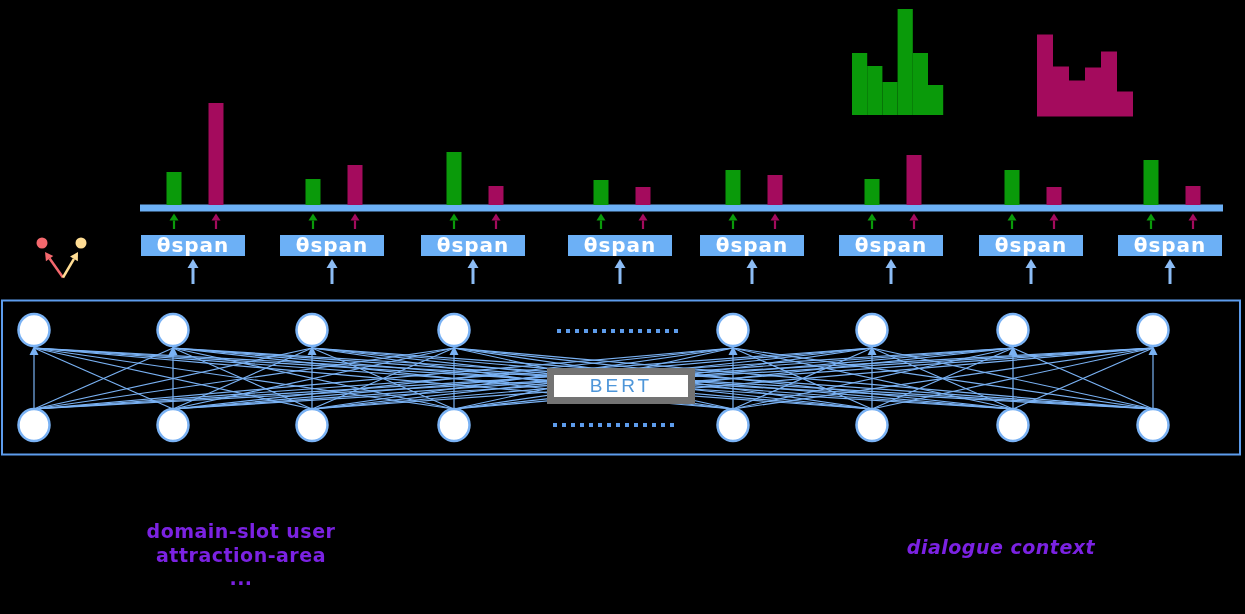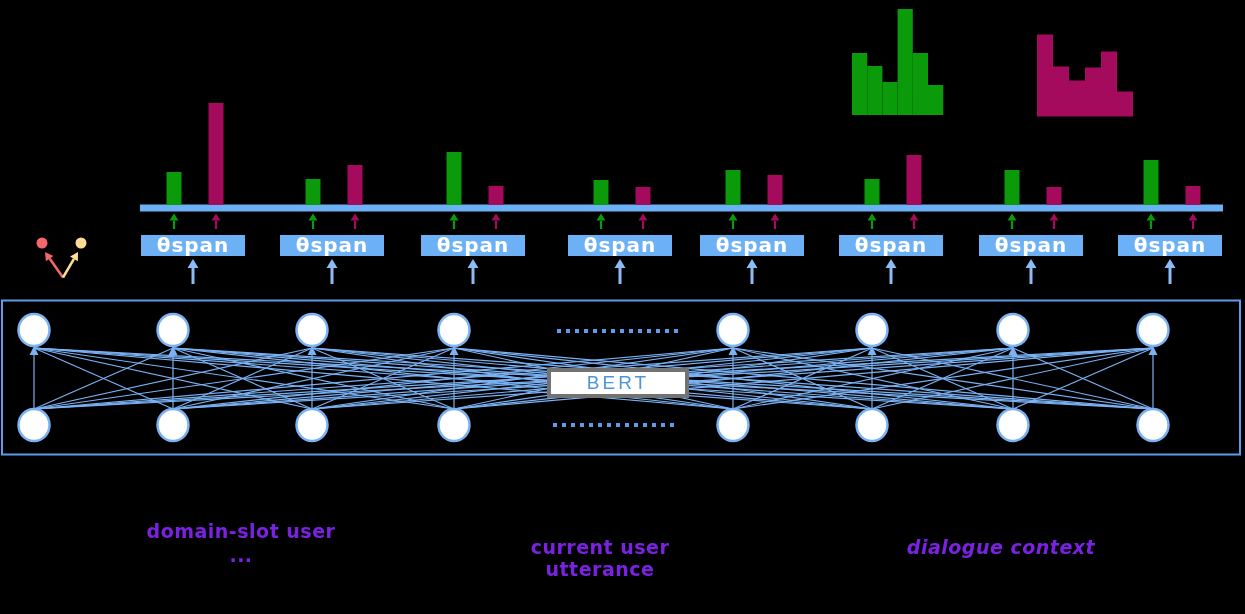--- a/index.html
+++ b/index.html
@@ -2,21 +2,21 @@
 <html><head>
 <meta charset="utf-8">
 <style>
   html,body{margin:0;padding:0;background:#000;}
   .stage{position:relative;width:1245px;height:614px;background:#000;overflow:hidden;
          font-family:"DejaVu Sans",sans-serif;padding-left:17px;}
   #diagram-svg{position:absolute;left:0;top:0;}
   .span-box{position:absolute;width:104px;height:21px;line-height:21px;text-align:center;
             background:#6CB0F6;color:#fff;font-size:20px;font-weight:bold;letter-spacing:1px;}
   .bert-box{position:absolute;left:547px;top:368px;width:134px;height:22px;line-height:22px;
-            background:#fff;border:4px solid #737373;text-align:center;color:#4E96D9;
+            background:#fff;border:7px solid #737373;text-align:center;color:#4E96D9;
             font-size:19px;letter-spacing:3px;font-family:"Liberation Sans",sans-serif;}
   .caption{position:absolute;color:#7B22E2;font-size:19px;font-weight:bold;text-align:center;
            letter-spacing:0.5px;}
   .caption-block{line-height:23.5px;}
 </style>
 </head>
 <body>
 
 <div class="stage">
   <svg id="diagram-svg" width="1245" height="614">
@@ -202,17 +202,17 @@
   <div class="span-box" id="span-box-3" style="left: 568px; top: 234.5px;">θspan</div>
   <div class="span-box" id="span-box-4" style="left: 700px; top: 234.5px;">θspan</div>
   <div class="span-box" id="span-box-5" style="left: 839px; top: 234.5px;">θspan</div>
   <div class="span-box" id="span-box-6" style="left: 979px; top: 234.5px;">θspan</div>
   <div class="span-box" id="span-box-7" style="left: 1118px; top: 234.5px;">θspan</div>
 
   <div class="bert-box">BERT</div>
 
   <div class="caption caption-block" style="left:81px;top:520px;width:320px;">
     <div>domain-slot user</div>
+    <div>attraction-area</div>
     <div>...</div>
   </div>
-  <div class="caption" style="left:480px;top:536px;width:240px;">current user utterance</div>
   <div class="caption" style="left:881px;top:536px;width:240px;font-style:italic;">dialogue context</div>
 </div>
 
 </body></html>

